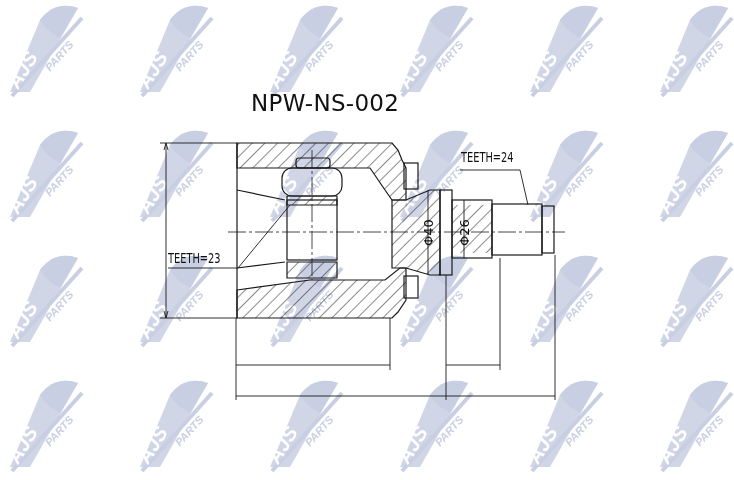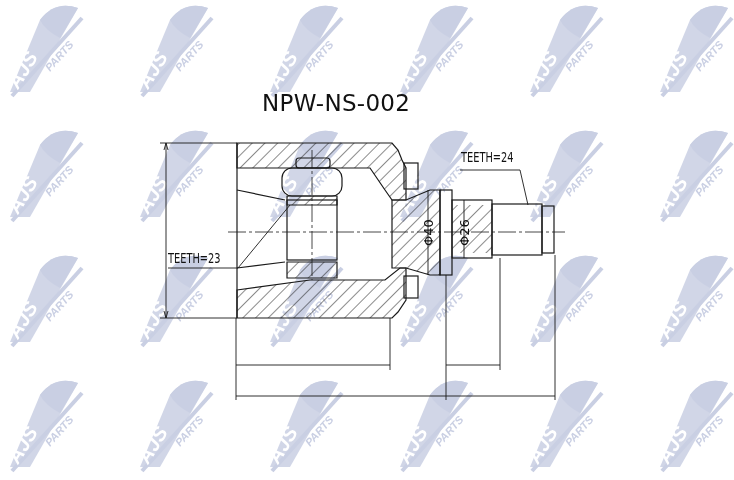--- a/index.html
+++ b/index.html
@@ -1,20 +1,20 @@
 <!DOCTYPE html>
 <html><head>
 <meta charset="utf-8">
 <style>
   html, body { margin: 0; padding: 0; background: #ffffff; }
   body { width: 734px; height: 480px; position: relative; overflow: hidden; font-family: "Liberation Sans", sans-serif; }
   .canvas { position: absolute; left: 0; top: 0; width: 734px; height: 480px; }
   .watermarks { position: absolute; left: 0; top: 0; width: 734px; height: 480px; }
   .wm { position: absolute; width: 110px; height: 110px; }
-  .title { position: absolute; left: 262px; top: 90px; font-family: "DejaVu Sans", sans-serif; font-size: 23px; color: #111; letter-spacing: 0.3px; }
+  .title { position: absolute; left: 251px; top: 90px; font-family: "DejaVu Sans", sans-serif; font-size: 23px; color: #111; letter-spacing: 0.3px; }
   .lbl { position: absolute; font-family: "DejaVu Sans Condensed", "DejaVu Sans", sans-serif; font-size: 14px; color: #111; transform: scaleX(0.78); transform-origin: left top; }
   .dia { position: absolute; font-family: "DejaVu Sans", sans-serif; font-size: 13px; color: #111; transform-origin: left top; }
   svg text { font-family: "Liberation Sans", sans-serif; }
 </style>
 </head>
 <body>
 
 <div class="watermarks" id="wm-layer">
     <div class="wm" style="left: 0px; top: 0px;"><svg width="110" height="110" viewBox="0 0 110 110">
         <path d="M40 20 Q55 0 78 8 L30 92 L10 92 Z" fill="#c9cfe3" opacity="0.85"></path>

